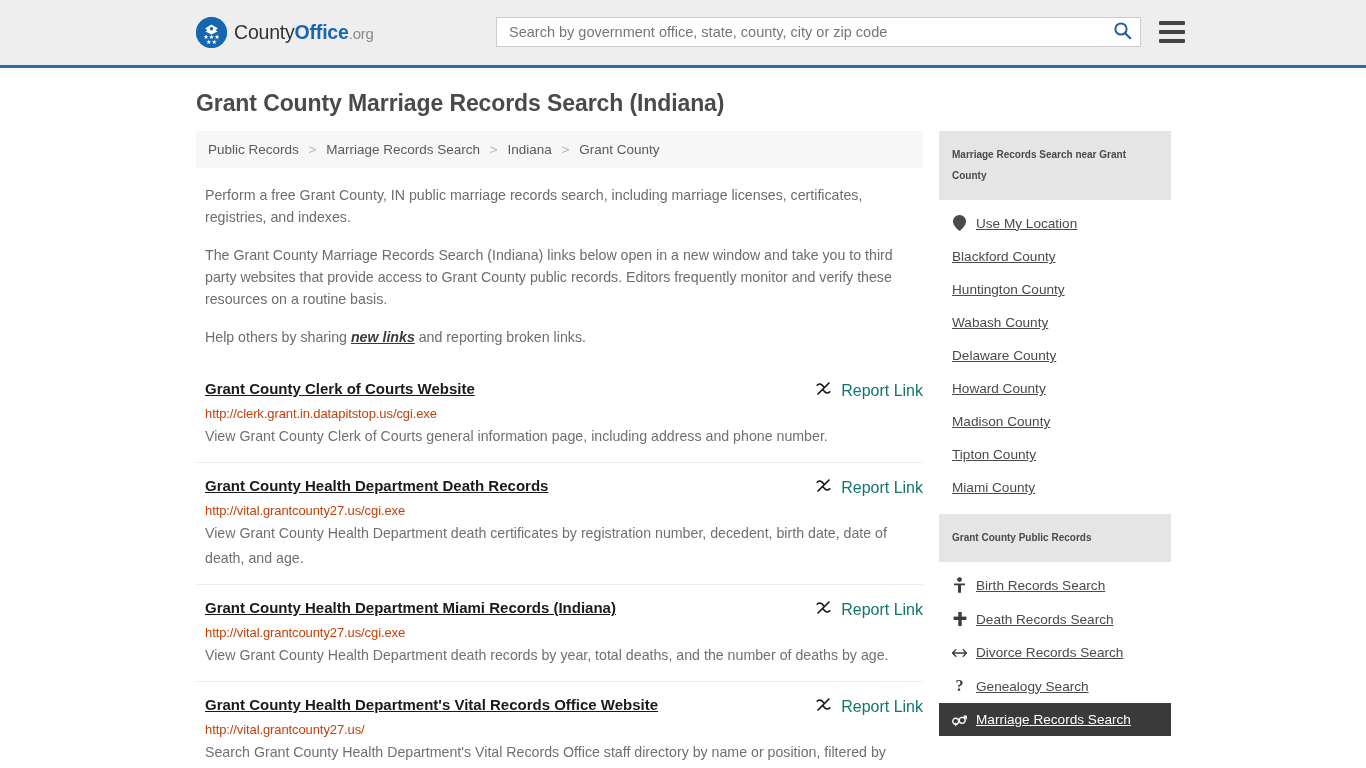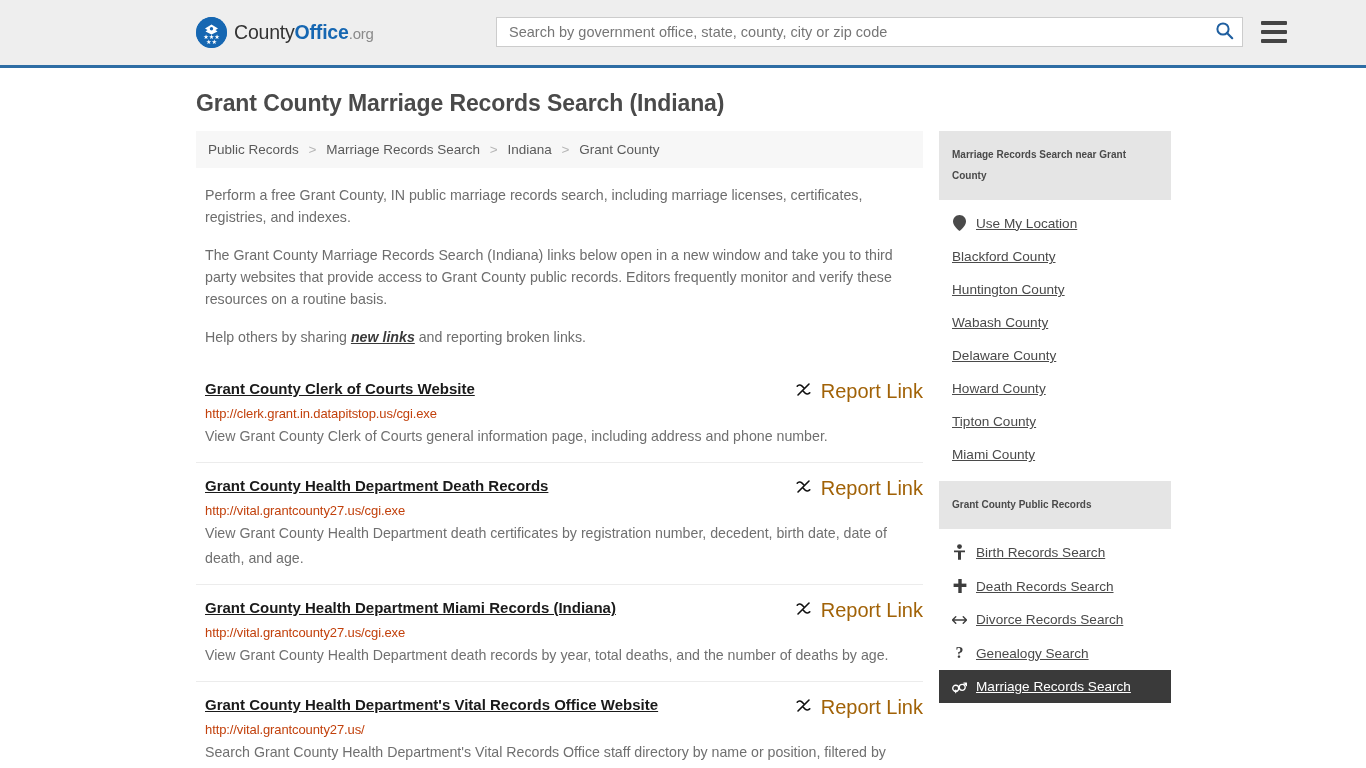--- a/index.html
+++ b/index.html
@@ -49,21 +49,21 @@
   .logo-text .t3 { color: #8a8a8a; font-size: 15px; }
 
   .search-area {
     position: absolute;
     left: 496px;
     top: 17px;
     display: flex;
     align-items: center;
   }
   .search-box {
-    width: 747px;
+    width: 645px;
     height: 30px;
     background: #ffffff;
     border: 1px solid #cccccc;
     display: flex;
     align-items: center;
     padding: 0 8px 0 10px;
   }
   .search-box input {
     flex: 1;
     border: none;
@@ -172,22 +172,22 @@
     position: absolute;
     right: 0px;
     top: 14px;
     display: flex;
     align-items: center;
     gap: 9px;
     cursor: pointer;
   }
   .result:first-child .report-link { top: 10px; }
   .report-link .rl-text {
-    font-size: 20px;
-    color: #a16207;
+    font-size: 16px;
+    color: #0f766e;
   }
 
   
   .panel { margin-bottom: 10px; }
   .panel-head {
     background: #e5e5e5;
     padding: 13px 13px 14px 13px;
     font-size: 10px;
     font-weight: bold;
     color: #4a4a4a;
@@ -350,20 +350,23 @@
               <div class="side-item plain">
                 <span class="s-label">Wabash County</span>
               </div>
               <div class="side-item plain">
                 <span class="s-label">Delaware County</span>
               </div>
               <div class="side-item plain">
                 <span class="s-label">Howard County</span>
               </div>
               <div class="side-item plain">
+                <span class="s-label">Madison County</span>
+              </div>
+              <div class="side-item plain">
                 <span class="s-label">Tipton County</span>
               </div>
               <div class="side-item plain">
                 <span class="s-label">Miami County</span>
               </div>
             </div>
         </div>
 
         <div class="panel">
           <div class="panel-head">Grant County Public Records</div>

